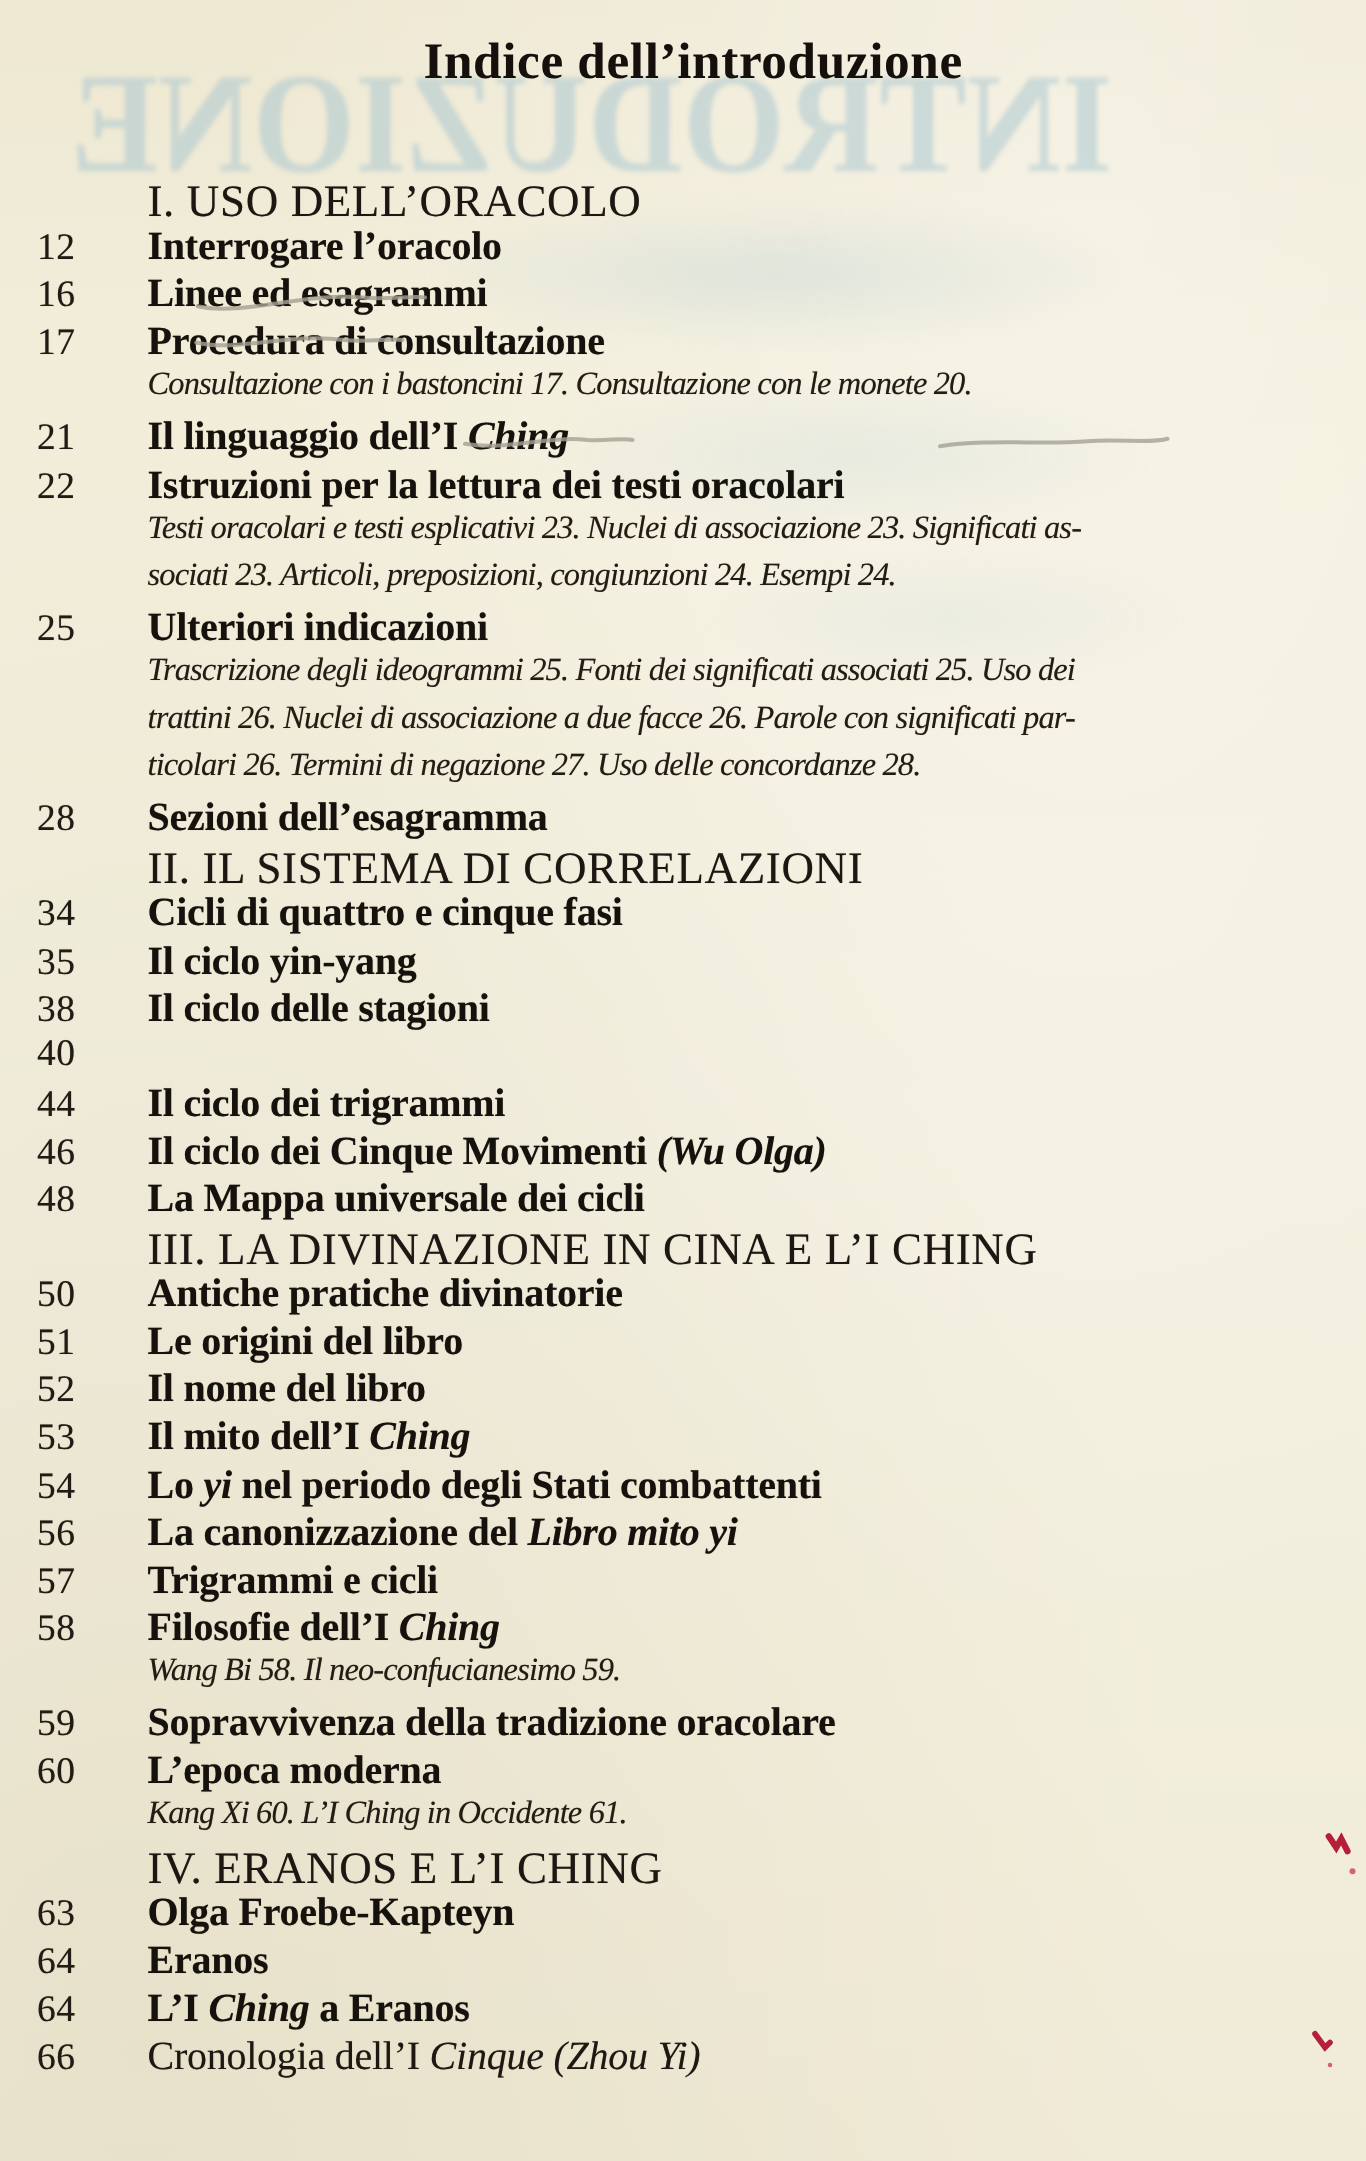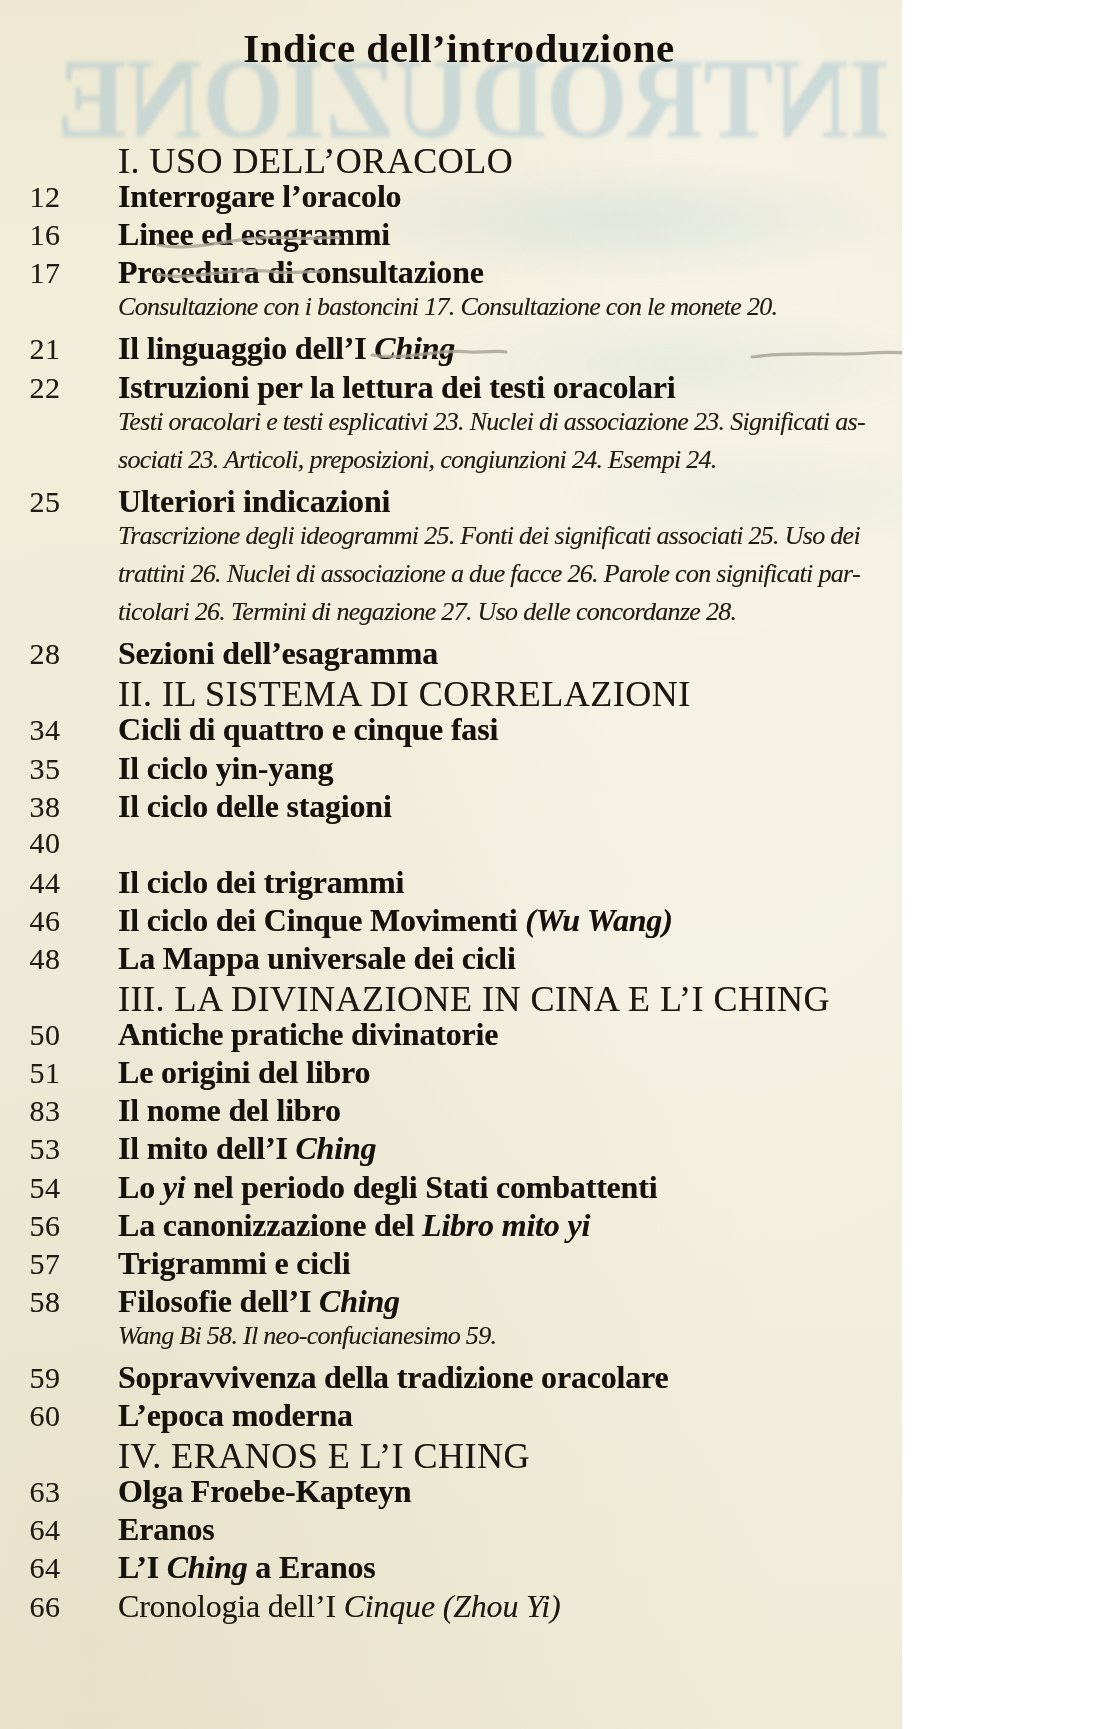--- a/index.html
+++ b/index.html
@@ -1,18 +1,18 @@
 <!DOCTYPE html>
 <html><head>
 <meta charset="utf-8">
 <style>
   html,body{margin:0;padding:0;}
   .page{
     position:relative;
-    width:902px;height:1729px;
+    width:1093px;height:1729px;
     overflow:hidden;
     font-family:"Liberation Serif","DejaVu Serif",serif;
     color:#1f1a14;
     background:
       radial-gradient(ellipse at 80% 8%, rgba(255,255,255,0.35), transparent 55%),
       radial-gradient(ellipse at 10% 95%, rgba(214,205,175,0.35), transparent 60%),
       linear-gradient(180deg,#eee8d2 0%,#f2eeda 18%,#f3f0e0 55%,#f2eedc 80%,#f0ebd7 100%);
   }
   
   .ghost{
@@ -142,40 +142,40 @@
       </div>
       <div class="row entry">
         <span class="num">40</span>
       </div>
       <div class="row entry">
         <span class="num">44</span>
         <span class="txt"><span>Il ciclo dei trigrammi</span></span>
       </div>
       <div class="row entry">
         <span class="num">46</span>
-        <span class="txt"><span>Il ciclo dei Cinque Movimenti </span><span class="it">(Wu Wang)</span></span>
+        <span class="txt"><span>Il ciclo dei Cinque Movimenti </span><span class="it">(Wu Olga)</span></span>
       </div>
       <div class="row entry">
         <span class="num">48</span>
         <span class="txt"><span>La Mappa universale dei cicli</span></span>
       </div>
       <div class="row section">
         <span class="num"></span>
         <span class="txt"><span>III. LA DIVINAZIONE IN CINA E L’I CHING</span></span>
       </div>
       <div class="row entry">
         <span class="num">50</span>
         <span class="txt"><span>Antiche pratiche divinatorie</span></span>
       </div>
       <div class="row entry">
         <span class="num">51</span>
         <span class="txt"><span>Le origini del libro</span></span>
       </div>
       <div class="row entry">
-        <span class="num">83</span>
+        <span class="num">52</span>
         <span class="txt"><span>Il nome del libro</span></span>
       </div>
       <div class="row entry">
         <span class="num">53</span>
         <span class="txt"><span>Il mito dell’I </span><span class="it">Ching</span></span>
       </div>
       <div class="row entry">
         <span class="num">54</span>
         <span class="txt"><span>Lo </span><span class="it">yi</span><span> nel periodo degli Stati combattenti</span></span>
       </div>
@@ -195,20 +195,24 @@
         <span class="num"></span>
         <span class="txt"><span class="it">Wang Bi 58. Il neo-confucianesimo 59.</span></span>
       </div>
       <div class="row entry">
         <span class="num">59</span>
         <span class="txt"><span>Sopravvivenza della tradizione oracolare</span></span>
       </div>
       <div class="row entry">
         <span class="num">60</span>
         <span class="txt"><span>L’epoca moderna</span></span>
+      </div>
+      <div class="row sub">
+        <span class="num"></span>
+        <span class="txt"><span class="it">Kang Xi 60. L’I Ching in Occidente 61.</span></span>
       </div>
       <div class="row section">
         <span class="num"></span>
         <span class="txt"><span>IV. ERANOS E L’I CHING</span></span>
       </div>
       <div class="row entry">
         <span class="num">63</span>
         <span class="txt"><span>Olga Froebe-Kapteyn</span></span>
       </div>
       <div class="row entry">

